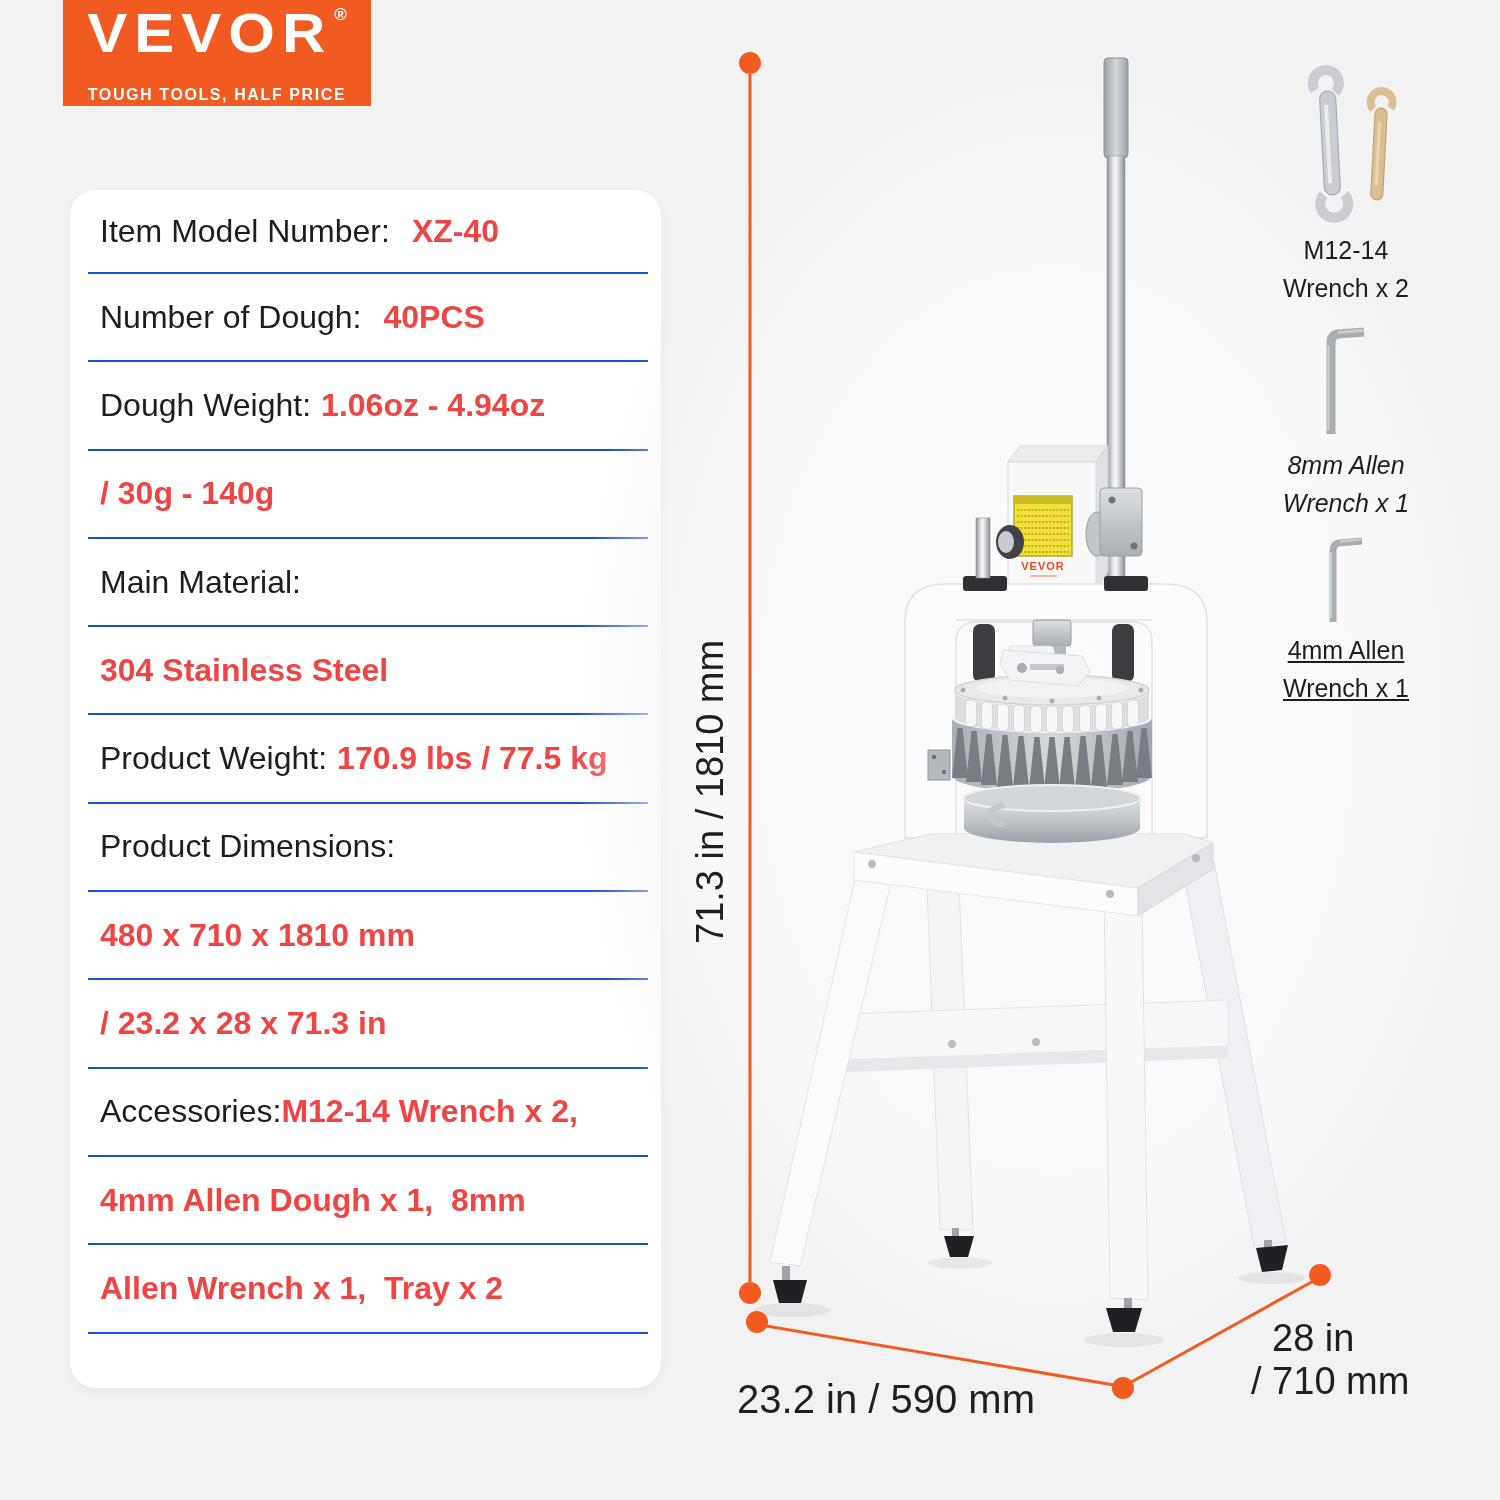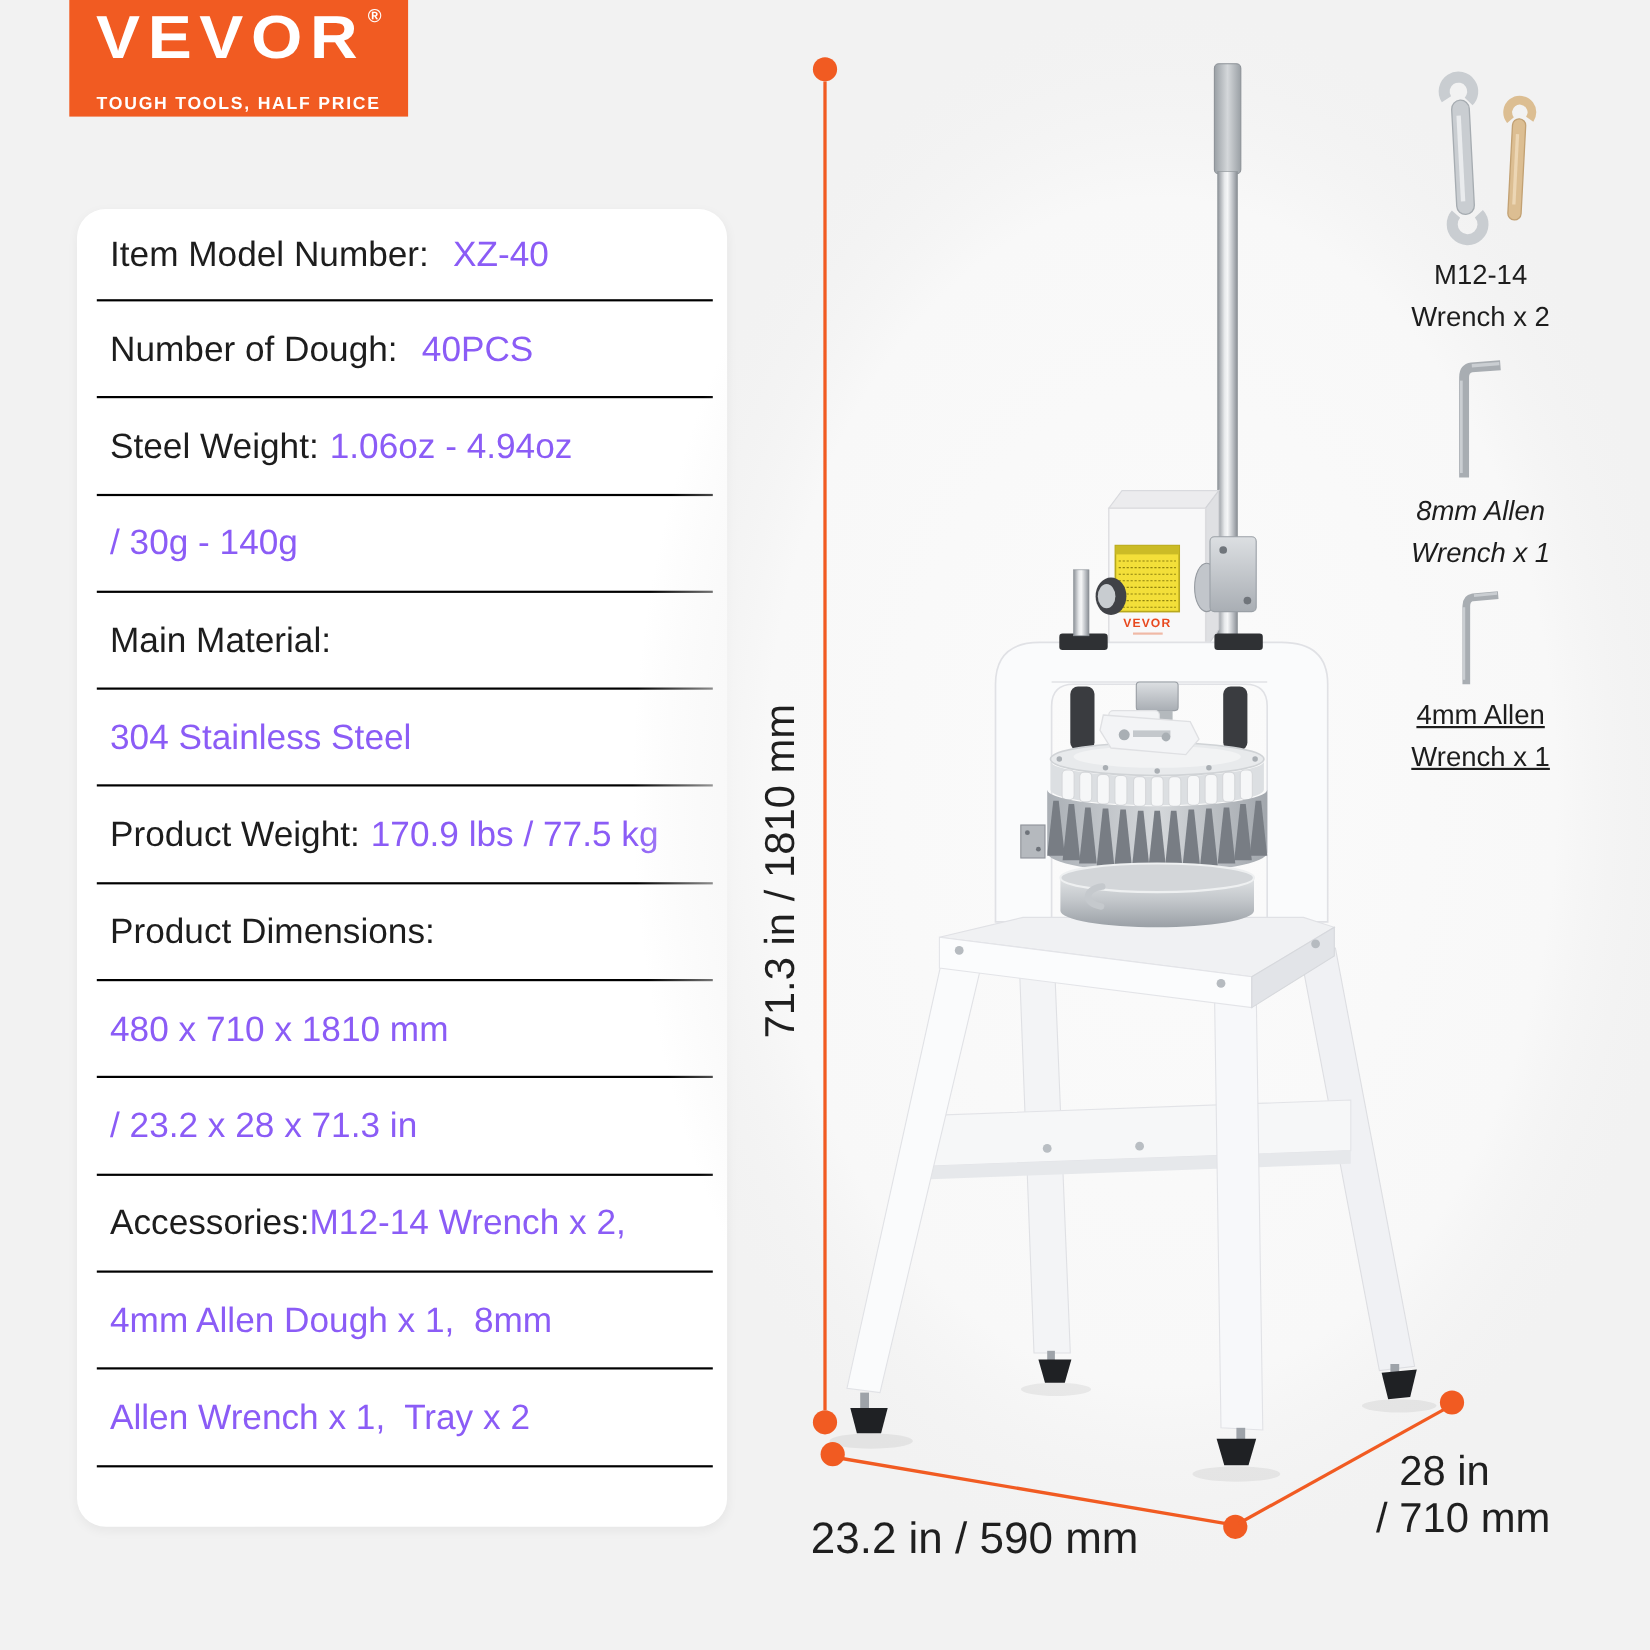--- a/index.html
+++ b/index.html
@@ -19,26 +19,26 @@
   .logo-reg{font-size:17px;color:#ffffff;font-weight:bold;margin-left:2px;margin-top:2px;}
   .logo-tagline{font-weight:bold;font-size:16px;letter-spacing:1.6px;color:#ffffff;margin-top:22px;white-space:pre;}
   
   .spec-card{
     position:absolute;left:70px;top:190px;width:591px;height:1198px;
     background:#ffffff;border-radius:26px;box-shadow:0 3px 10px rgba(0,0,0,0.05);
     box-sizing:border-box;
   }
   .spec-row{
     height:88.3px;margin:0 13px 0 18px;padding-left:12px;
-    display:flex;align-items:center;border-bottom:2px solid #000000;
+    display:flex;align-items:center;border-bottom:2px solid #1d4ed8;
     box-sizing:border-box;font-size:32px;white-space:pre;
   }
   .spec-row:first-child{height:84px;}
   .spec-label{color:#1d1d1d;}
-  .spec-value{color:#8b5cf6;font-weight:normal;margin-left:10px;}
+  .spec-value{color:#ef4444;font-weight:bold;margin-left:10px;}
   .spec-label:empty + .spec-value{margin-left:0;}
   .gap-lg .spec-value{margin-left:22px;}
   .no-gap .spec-value{margin-left:0;}
   
   .dim-text{position:absolute;color:#1f1f1f;font-size:40px;line-height:1.1;}
   .dim-height{
     left:541px;top:771px;width:340px;text-align:center;font-size:38px;
     transform:rotate(-90deg);transform-origin:center center;
   }
   .dim-depth{left:666px;top:1377px;width:440px;text-align:center;}
@@ -58,21 +58,21 @@
   <div class="logo-main">
     <span class="logo-word">VEVOR</span>
     <span class="logo-reg">®</span>
   </div>
   <div class="logo-tagline">TOUGH TOOLS, HALF PRICE</div>
 </div>
 
 <div class="spec-card">
   <div class="spec-row gap-lg"><span class="spec-label">Item Model Number:</span><span class="spec-value">XZ-40</span></div>
   <div class="spec-row gap-lg"><span class="spec-label">Number of Dough:</span><span class="spec-value">40PCS</span></div>
-  <div class="spec-row"><span class="spec-label">Steel Weight:</span><span class="spec-value">1.06oz - 4.94oz</span></div>
+  <div class="spec-row"><span class="spec-label">Dough Weight:</span><span class="spec-value">1.06oz - 4.94oz</span></div>
   <div class="spec-row"><span class="spec-label"></span><span class="spec-value">/ 30g - 140g</span></div>
   <div class="spec-row"><span class="spec-label">Main Material:</span><span class="spec-value"></span></div>
   <div class="spec-row"><span class="spec-label"></span><span class="spec-value">304 Stainless Steel</span></div>
   <div class="spec-row"><span class="spec-label">Product Weight:</span><span class="spec-value">170.9 lbs / 77.5 kg</span></div>
   <div class="spec-row"><span class="spec-label">Product Dimensions:</span><span class="spec-value"></span></div>
   <div class="spec-row"><span class="spec-label"></span><span class="spec-value">480 x 710 x 1810 mm</span></div>
   <div class="spec-row"><span class="spec-label"></span><span class="spec-value">/ 23.2 x 28 x 71.3 in</span></div>
   <div class="spec-row no-gap"><span class="spec-label">Accessories:</span><span class="spec-value">M12-14 Wrench x 2,</span></div>
   <div class="spec-row"><span class="spec-label"></span><span class="spec-value">4mm Allen Dough x 1,  8mm</span></div>
   <div class="spec-row"><span class="spec-label"></span><span class="spec-value">Allen Wrench x 1,  Tray x 2</span></div>

